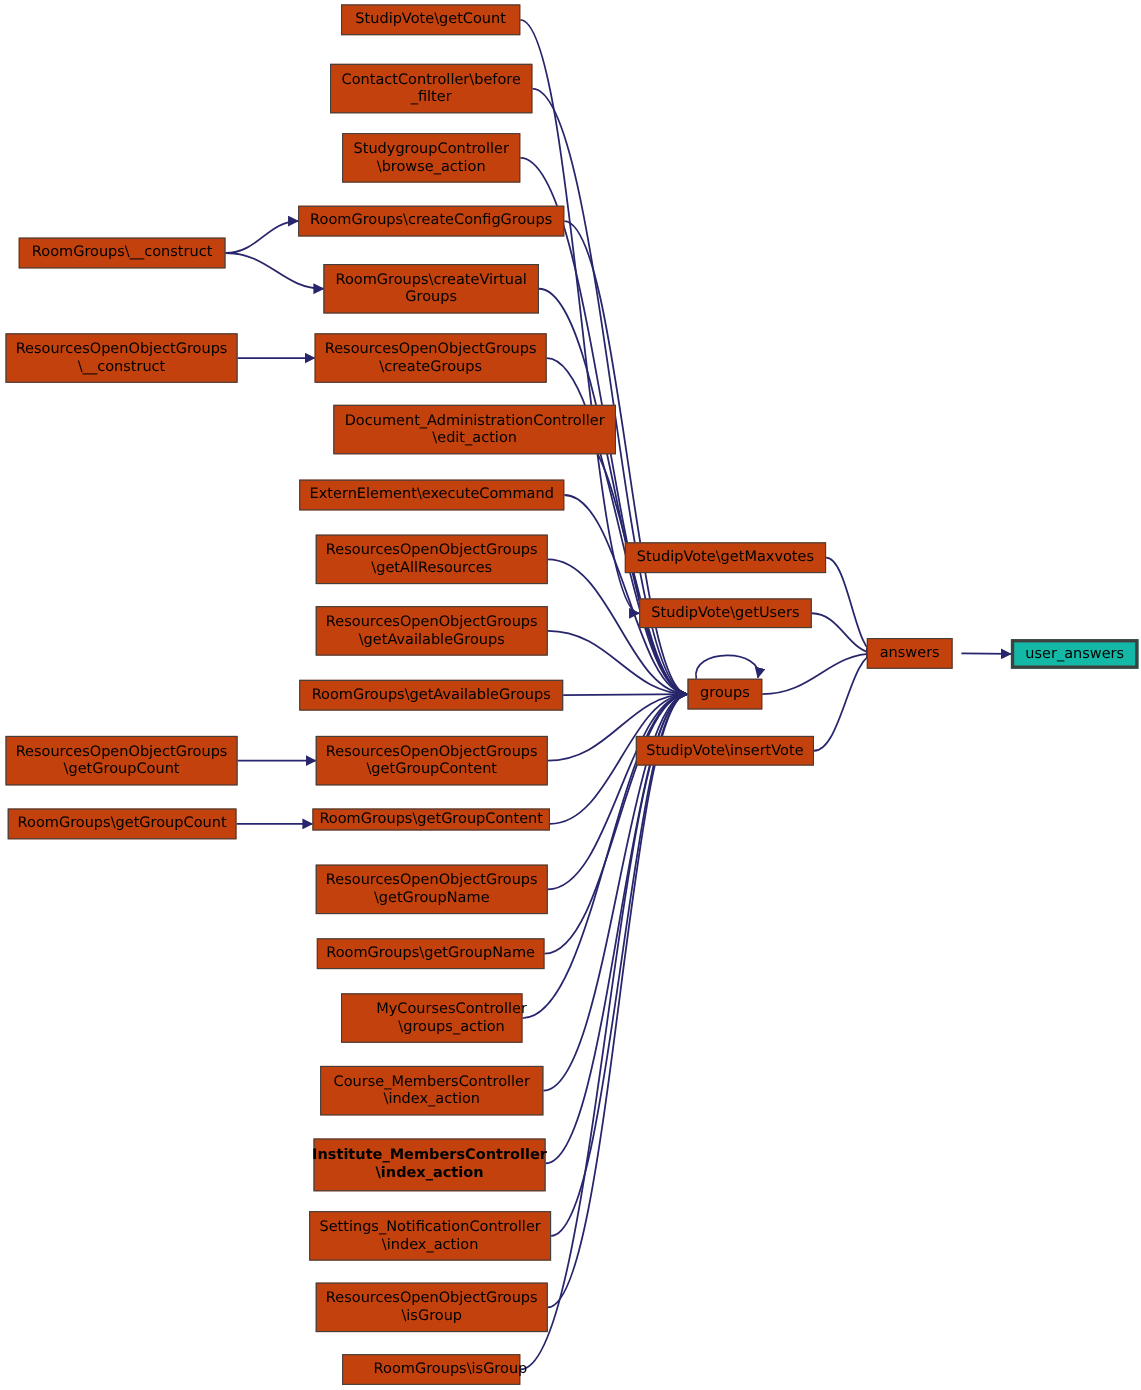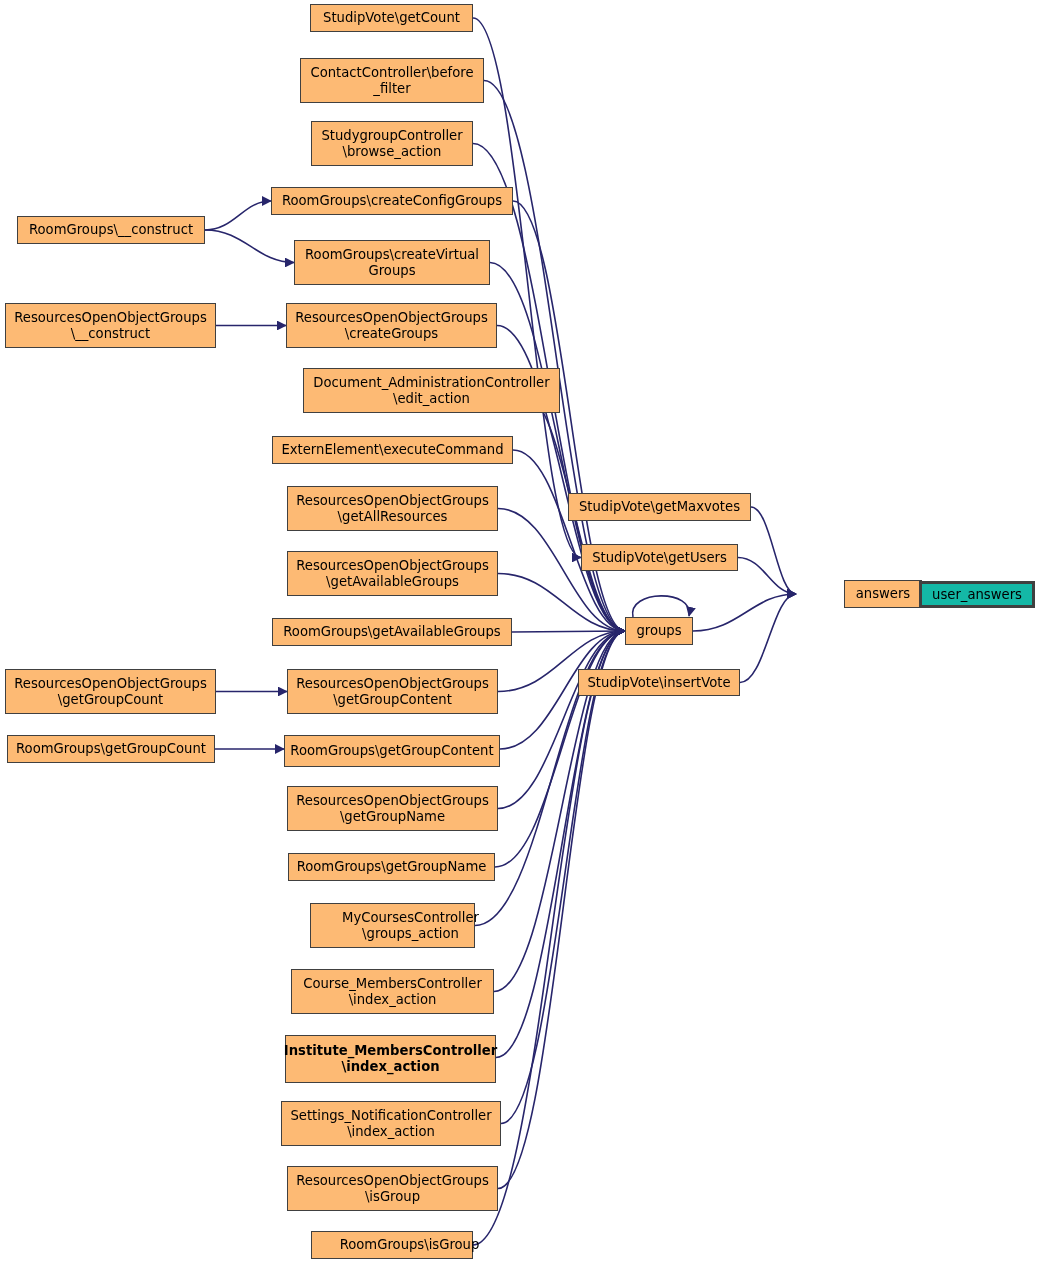--- a/index.html
+++ b/index.html
@@ -15,21 +15,21 @@
   #edge-layer{
     position:absolute;
     left:0;top:0;
     width:1037px;height:1264px;
     pointer-events:none;
   }
   .node{
     position:absolute;
     box-sizing:border-box;
     border:1px solid #404040;
-    background:#fdba74;
+    background:#c2410c;
     color:#000000;
     display:flex;
     align-items:center;
     justify-content:center;
     text-align:center;
     font-size:13.2px;
     line-height:15.6px;
     letter-spacing:0px;
     white-space:pre-line;
     padding:0 3px;
@@ -107,36 +107,36 @@
       <div class="node" style="left: 287px; top: 486px; width: 211px; height: 45px;">ResourcesOpenObjectGroups
 \getAllResources</div>
       <div class="node" style="left: 287px; top: 551px; width: 211px; height: 45px;">ResourcesOpenObjectGroups
 \getAvailableGroups</div>
       <div class="node" style="left: 272px; top: 618px; width: 240px; height: 28px;">RoomGroups\getAvailableGroups</div>
       <div class="node" style="left: 5px; top: 669px; width: 211px; height: 45px;">ResourcesOpenObjectGroups
 \getGroupCount</div>
       <div class="node" style="left: 287px; top: 669px; width: 211px; height: 45px;">ResourcesOpenObjectGroups
 \getGroupContent</div>
       <div class="node" style="left: 7px; top: 735px; width: 208px; height: 28px;">RoomGroups\getGroupCount</div>
-      <div class="node" style="left: 284px; top: 735px; width: 216px; height: 32px;">RoomGroups\getGroupContent</div>
+      <div class="node" style="left: 284px; top: 735px; width: 216px; height: 20px;">RoomGroups\getGroupContent</div>
       <div class="node" style="left: 287px; top: 786px; width: 211px; height: 45px;">ResourcesOpenObjectGroups
 \getGroupName</div>
       <div class="node" style="left: 288px; top: 853px; width: 207px; height: 28px;">RoomGroups\getGroupName</div>
       <div class="node" style="left: 310px; top: 903px; width: 165px; height: 45px; padding-left: 39px;">MyCoursesController
 \groups_action</div>
       <div class="node" style="left: 291px; top: 969px; width: 203px; height: 45px;">Course_MembersController
 \index_action</div>
       <div class="node" style="left: 285px; top: 1035px; width: 211px; height: 48px; font-weight: bold;">Institute_MembersController
 \index_action</div>
       <div class="node" style="left: 281px; top: 1101px; width: 220px; height: 45px;">Settings_NotificationController
 \index_action</div>
       <div class="node" style="left: 287px; top: 1166px; width: 211px; height: 45px;">ResourcesOpenObjectGroups
 \isGroup</div>
       <div class="node" style="left: 311px; top: 1231px; width: 162px; height: 28px; padding-left: 38px;">RoomGroups\isGroup</div>
       <div class="node" style="left: 568px; top: 493px; width: 183px; height: 28px;">StudipVote\getMaxvotes</div>
       <div class="node" style="left: 581px; top: 544px; width: 157px; height: 27px;">StudipVote\getUsers</div>
       <div class="node" style="left: 625px; top: 617px; width: 68px; height: 28px;">groups</div>
       <div class="node" style="left: 578px; top: 669px; width: 162px; height: 27px;">StudipVote\insertVote</div>
-      <div class="node" style="left: 844px; top: 580px; width: 78px; height: 28px;">answers</div>
+      <div class="node" style="left: 788px; top: 580px; width: 78px; height: 28px;">answers</div>
       <div class="node highlight" style="left: 919px; top: 581px; width: 116px; height: 27px;">user_answers</div>
     </div>
 
 </div>
 
 </body></html>

